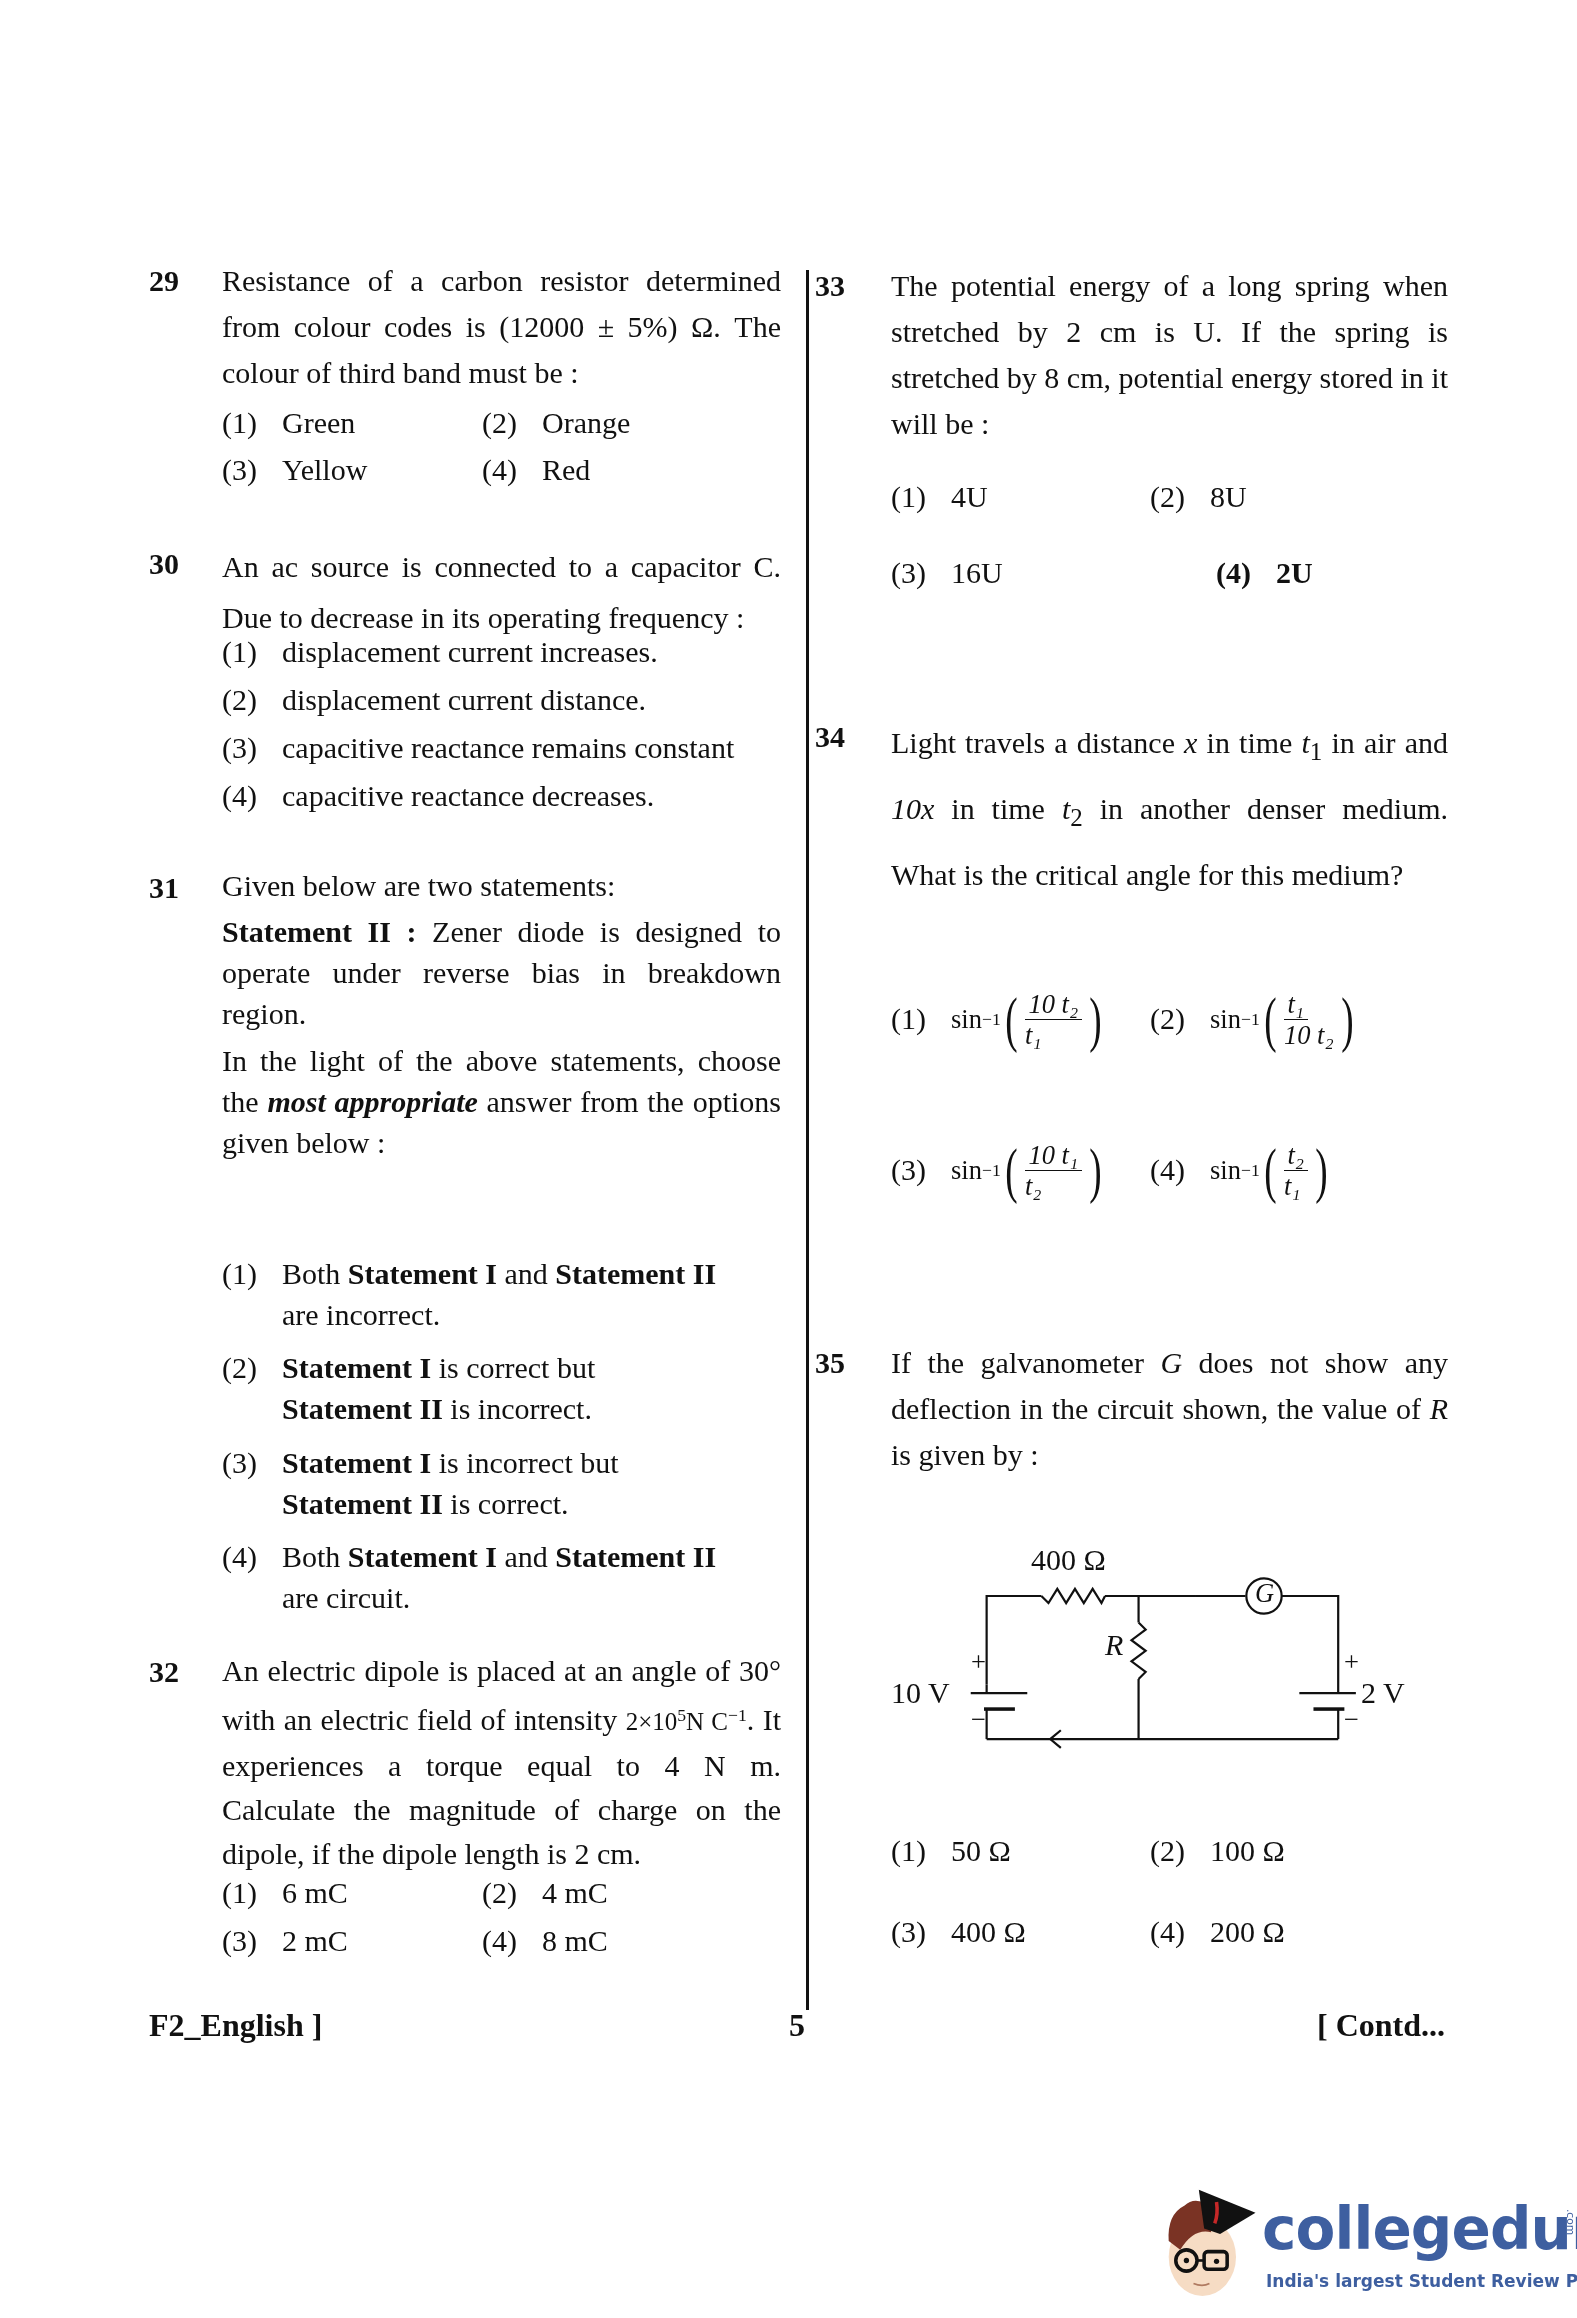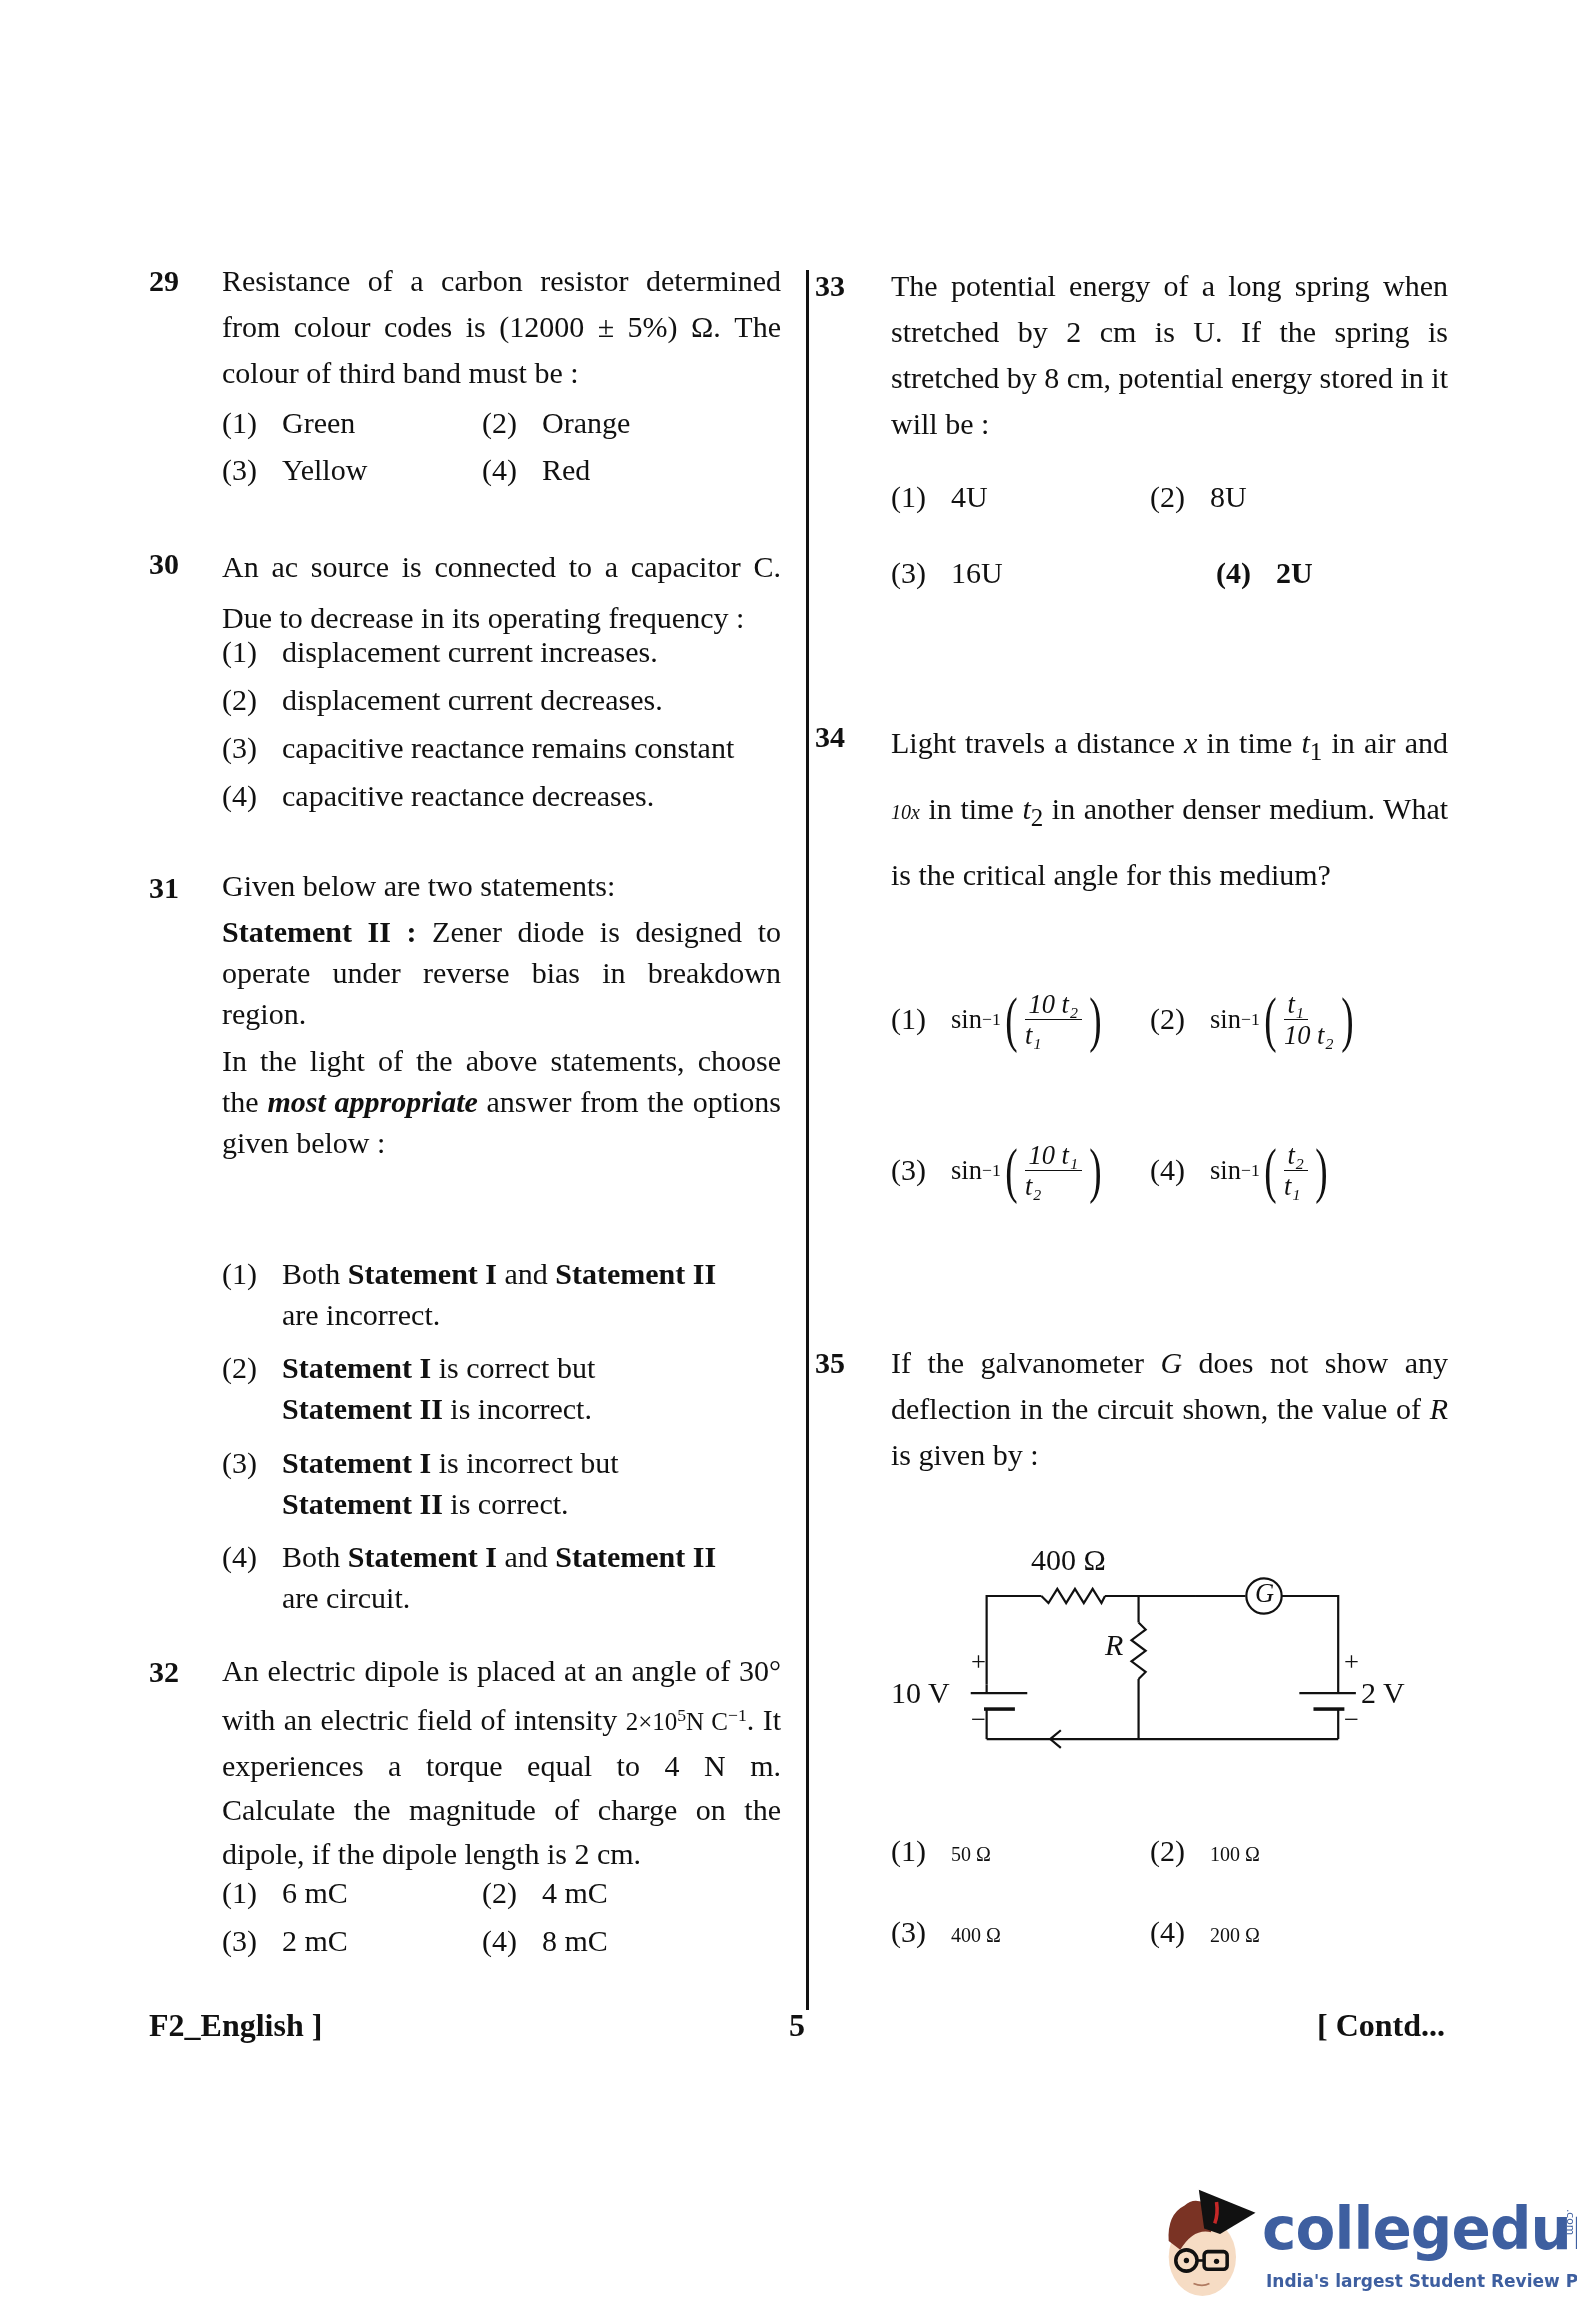--- a/index.html
+++ b/index.html
@@ -13,21 +13,21 @@
   .qtext { position: absolute; font-size: 30px; line-height: 46px; text-align: justify; }
   .qtext p { margin: 0; }
   .opt { position: absolute; font-size: 30px; line-height: 46px; white-space: nowrap; }
   .opt .lbl { display: inline-block; width: 60px; }
   .optblock { position: absolute; font-size: 30px; line-height: 41px; }
   .optblock .row { position: relative; padding-left: 60px; margin-bottom: 7px; }
   .optblock .row .lbl { position: absolute; left: 0; top: 0; }
   .divider { position: absolute; left: 806px; top: 270px; width: 2.7px; height: 1740px; background: #111; }
   .footer { position: absolute; top: 2007px; font-size: 32px; font-weight: bold; }
   .math-i { font-style: italic; }
-  .small { font-size: 20px; }
+  .small { font-size: 30px; }
   .frac { display: inline-flex; flex-direction: column; align-items: flex-start; vertical-align: middle; font-size: 26.5px; line-height: 30px; margin: 0 3.5px; }
   .frac .num { border-bottom: 1.8px solid #111; padding: 0 3.5px; }
   .paren { font-size: 62px; vertical-align: middle; font-weight: 100; transform: scaleX(0.6); display: inline-block; line-height: 1; }
   .sinfn { font-size: 26.5px; }
   .sup { font-size: 17.7px; vertical-align: super; }
   .logo { position: absolute; left: 1158px; top: 2179px; width: 415px; height: 133px; }
   .logo-word { position: absolute; left: 104px; top: 16px; font-family: "DejaVu Sans", sans-serif; font-size: 58px; color: #3e5fa0; letter-spacing: -0.9px; font-weight: bold; }
   .logo-tag { position: absolute; left: 108px; top: 92px; font-family: "DejaVu Sans", sans-serif; font-size: 17px; color: #3e5fa0; font-weight: bold; white-space: nowrap; }
   .logo-com { position: absolute; left: 400px; top: 37px; font-family: "DejaVu Sans", sans-serif; font-size: 10.6px; color: #3e5fa0; transform: rotate(90deg); }
 </style>
@@ -40,21 +40,21 @@
   <div class="opt" style="left:222px; top:400px;"><span class="lbl">(1)</span><span>Green</span></div>
   <div class="opt" style="left:482px; top:400px;"><span class="lbl">(2)</span><span>Orange</span></div>
   <div class="opt" style="left:222px; top:447px;"><span class="lbl">(3)</span><span>Yellow</span></div>
   <div class="opt" style="left:482px; top:447px;"><span class="lbl">(4)</span><span>Red</span></div>
 </div>
 
 <div>
   <div class="qnum" style="left:149px; top:541px;">30</div>
   <div class="qtext" style="left:222px; top:541px; width:559px; line-height:51px;">An ac source is connected to a capacitor C. Due to decrease in its operating frequency :</div>
   <div class="opt" style="left:222px; top:629px;"><span class="lbl">(1)</span><span>displacement current increases.</span></div>
-  <div class="opt" style="left:222px; top:677px;"><span class="lbl">(2)</span><span>displacement current decreases.</span></div>
+  <div class="opt" style="left:222px; top:677px;"><span class="lbl">(2)</span><span>displacement current distance.</span></div>
   <div class="opt" style="left:222px; top:725px;"><span class="lbl">(3)</span><span>capacitive reactance remains constant</span></div>
   <div class="opt" style="left:222px; top:773px;"><span class="lbl">(4)</span><span>capacitive reactance decreases.</span></div>
 </div>
 
 <div>
   <div class="qnum" style="left:149px; top:865px;">31</div>
   <div class="qtext" style="left:222px; top:865px; width:559px; line-height:41px;">
     <p style="margin-bottom:5.3px;">Given below are two statements:</p>
     <p style="margin-bottom:5.3px;"><b>Statement II :</b> <span>Zener diode is designed to operate under reverse bias in breakdown region.</span></p>
     <p><span>In the light of the above statements, choose the</span> <b><i>most appropriate</i></b> <span>answer from the options given below :</span></p>

